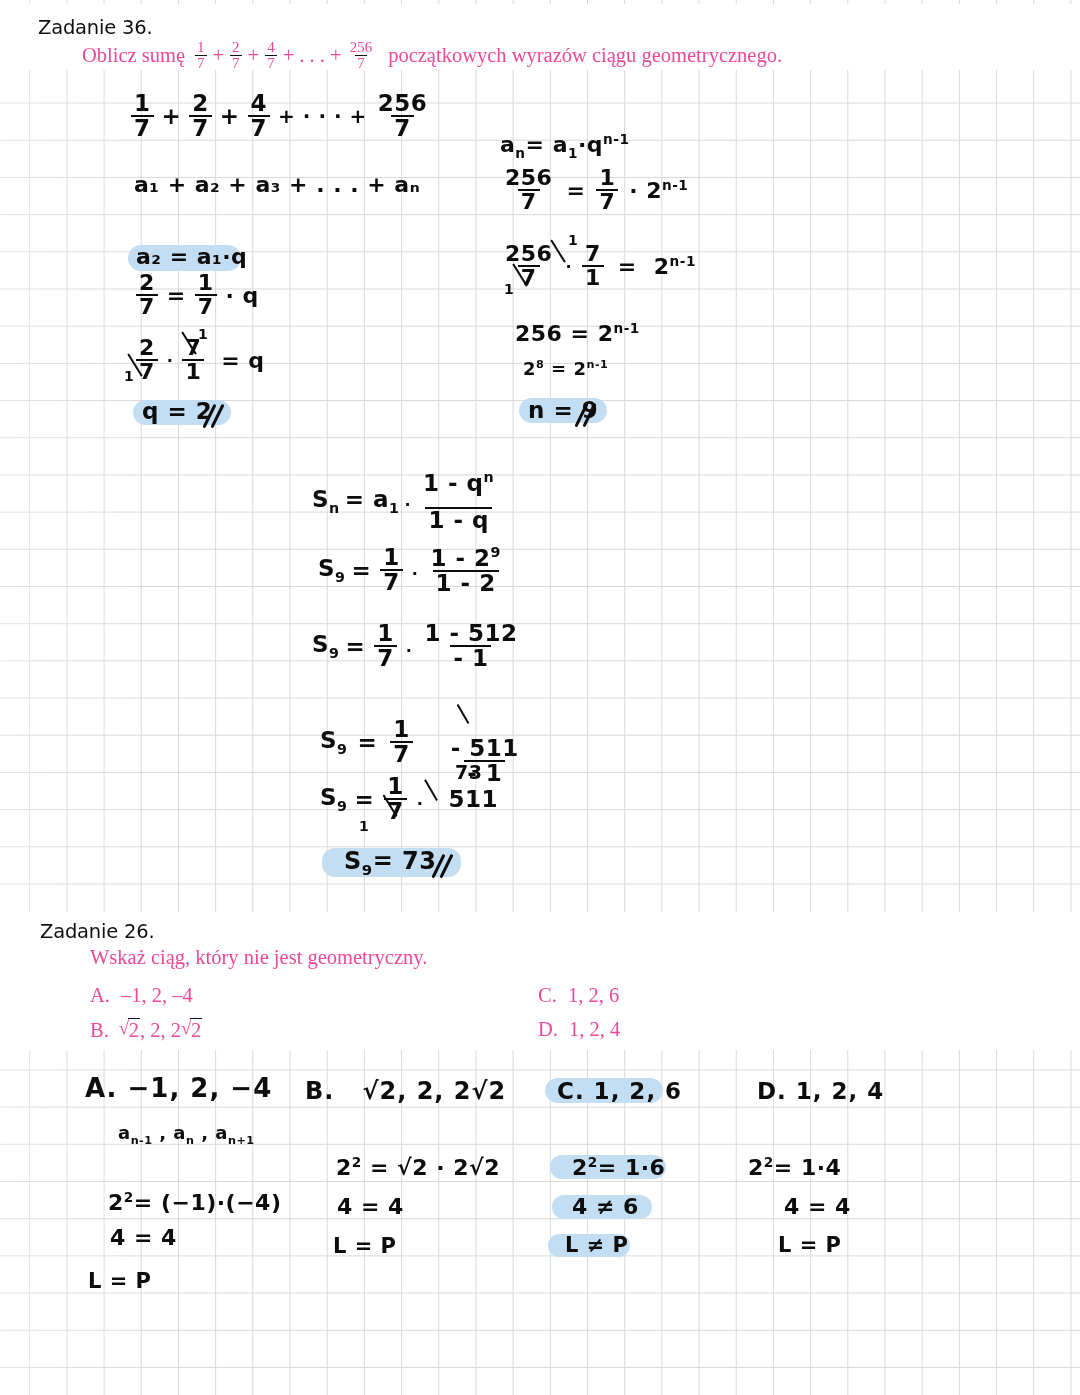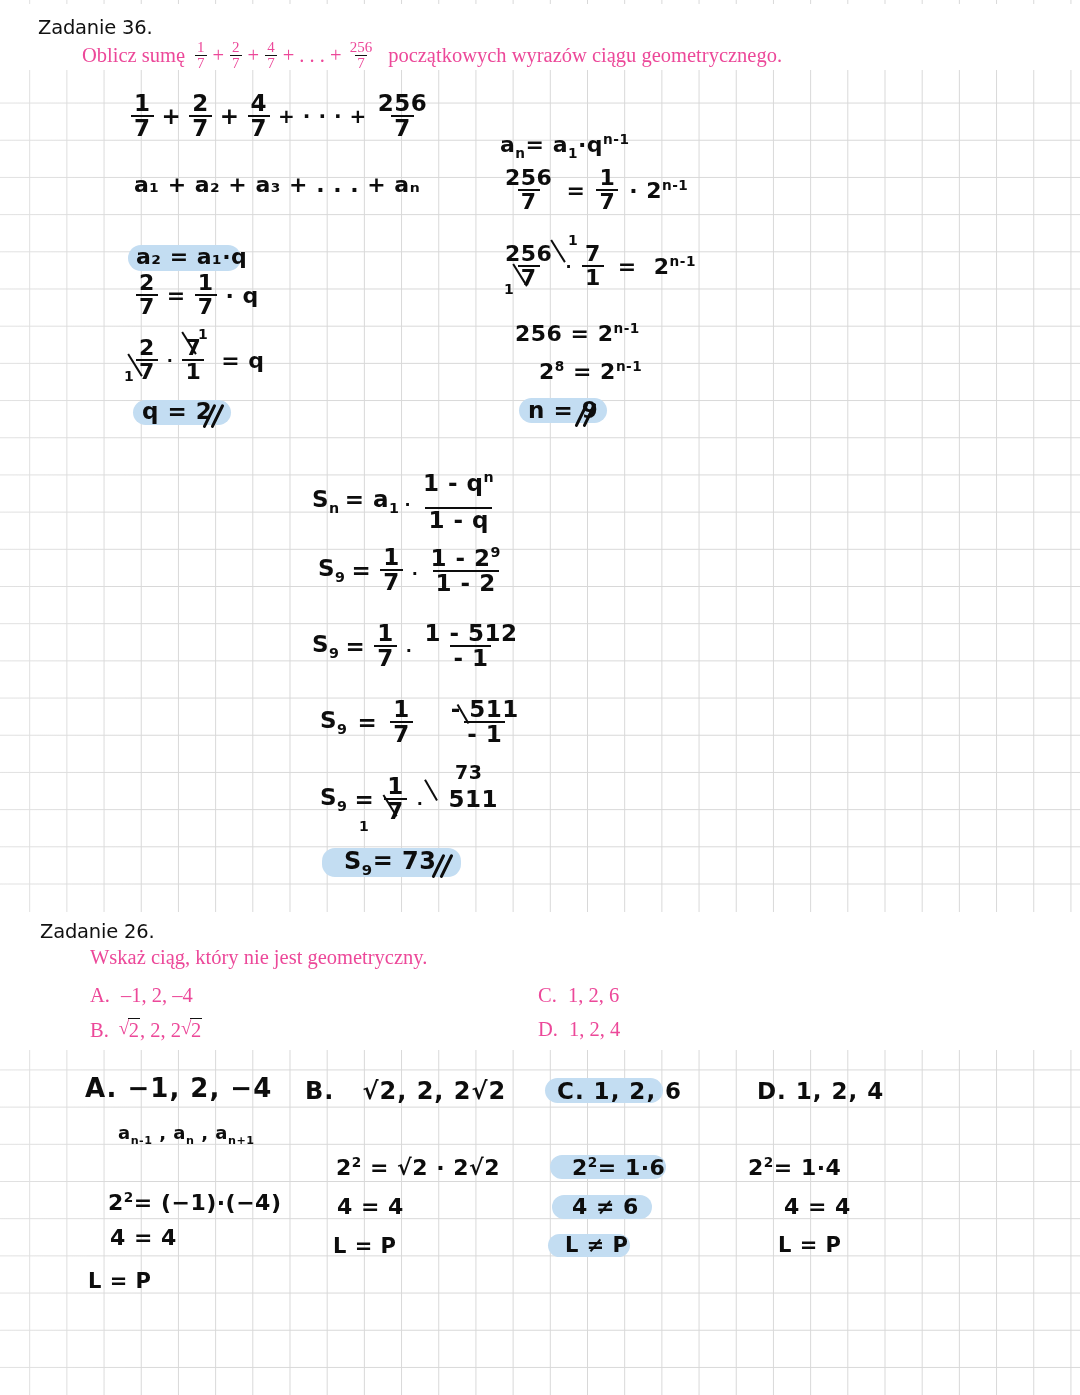--- a/index.html
+++ b/index.html
@@ -222,21 +222,21 @@
 <div class="slash" style="left:519px;top:262px;width:2.4px;height:26px;transform:rotate(-32deg);"></div>
 <div class="hw" style="left:504px;top:281px;font-size:14px;">1</div>
 <div class="slash" style="left:557px;top:238px;width:2.4px;height:26px;transform:rotate(-32deg);"></div>
 <div class="hw" style="left:568px;top:232px;font-size:14px;">1</div>
 
 <div class="hw" style="left:515px;top:320px;font-size:22px;">
   <span>256 =</span>
   <span>2</span><sup>n-1</sup>
 </div>
 
-<div class="hw" style="left:523px;top:358px;font-size:22px;margin-left:16px;">
+<div class="hw" style="left:523px;top:358px;font-size:18px;">
   <span>2</span><sup>8</sup>
   <span>= 2</span><sup>n-1</sup>
 </div>
 
 <div class="hl" style="left:519px;top:398px;width:88px;height:25px;"></div>
 <div class="hw" style="left:528px;top:397px;font-size:23px;">n = 9</div>
 <div class="dblslash" style="left:580px;top:402px;width:26px;height:28px;">
   <i style="left:0;top:0;"></i>
     <i style="left:8px;top:0;"></i>
 </div>
@@ -293,21 +293,21 @@
 
 <div class="hw" style="left:320px;top:698px;font-size:23px;display:flex;align-items:center;gap:10px;">
   <span>
     <span>S</span><sub>9</sub>
   </span>
   <span>=</span>
   <span class="hfrac">
     <span class="n">1</span>
     <span class="d">7</span>
   </span>
-  <span class="hfrac" style="margin-left:22px;">
+  <span class="hfrac" style="margin-left:22px;margin-top:39px;">
     <span class="n">- 511</span>
     <span class="d">- 1</span>
   </span>
 </div>
 <div class="slash" style="left:462px;top:703px;width:2.2px;height:22px;transform:rotate(-30deg);"></div>
 
 <div class="hw" style="left:320px;top:775px;font-size:23px;display:flex;align-items:center;gap:7px;">
   <span>
     <span>S</span><sub>9</sub>
   </span>

